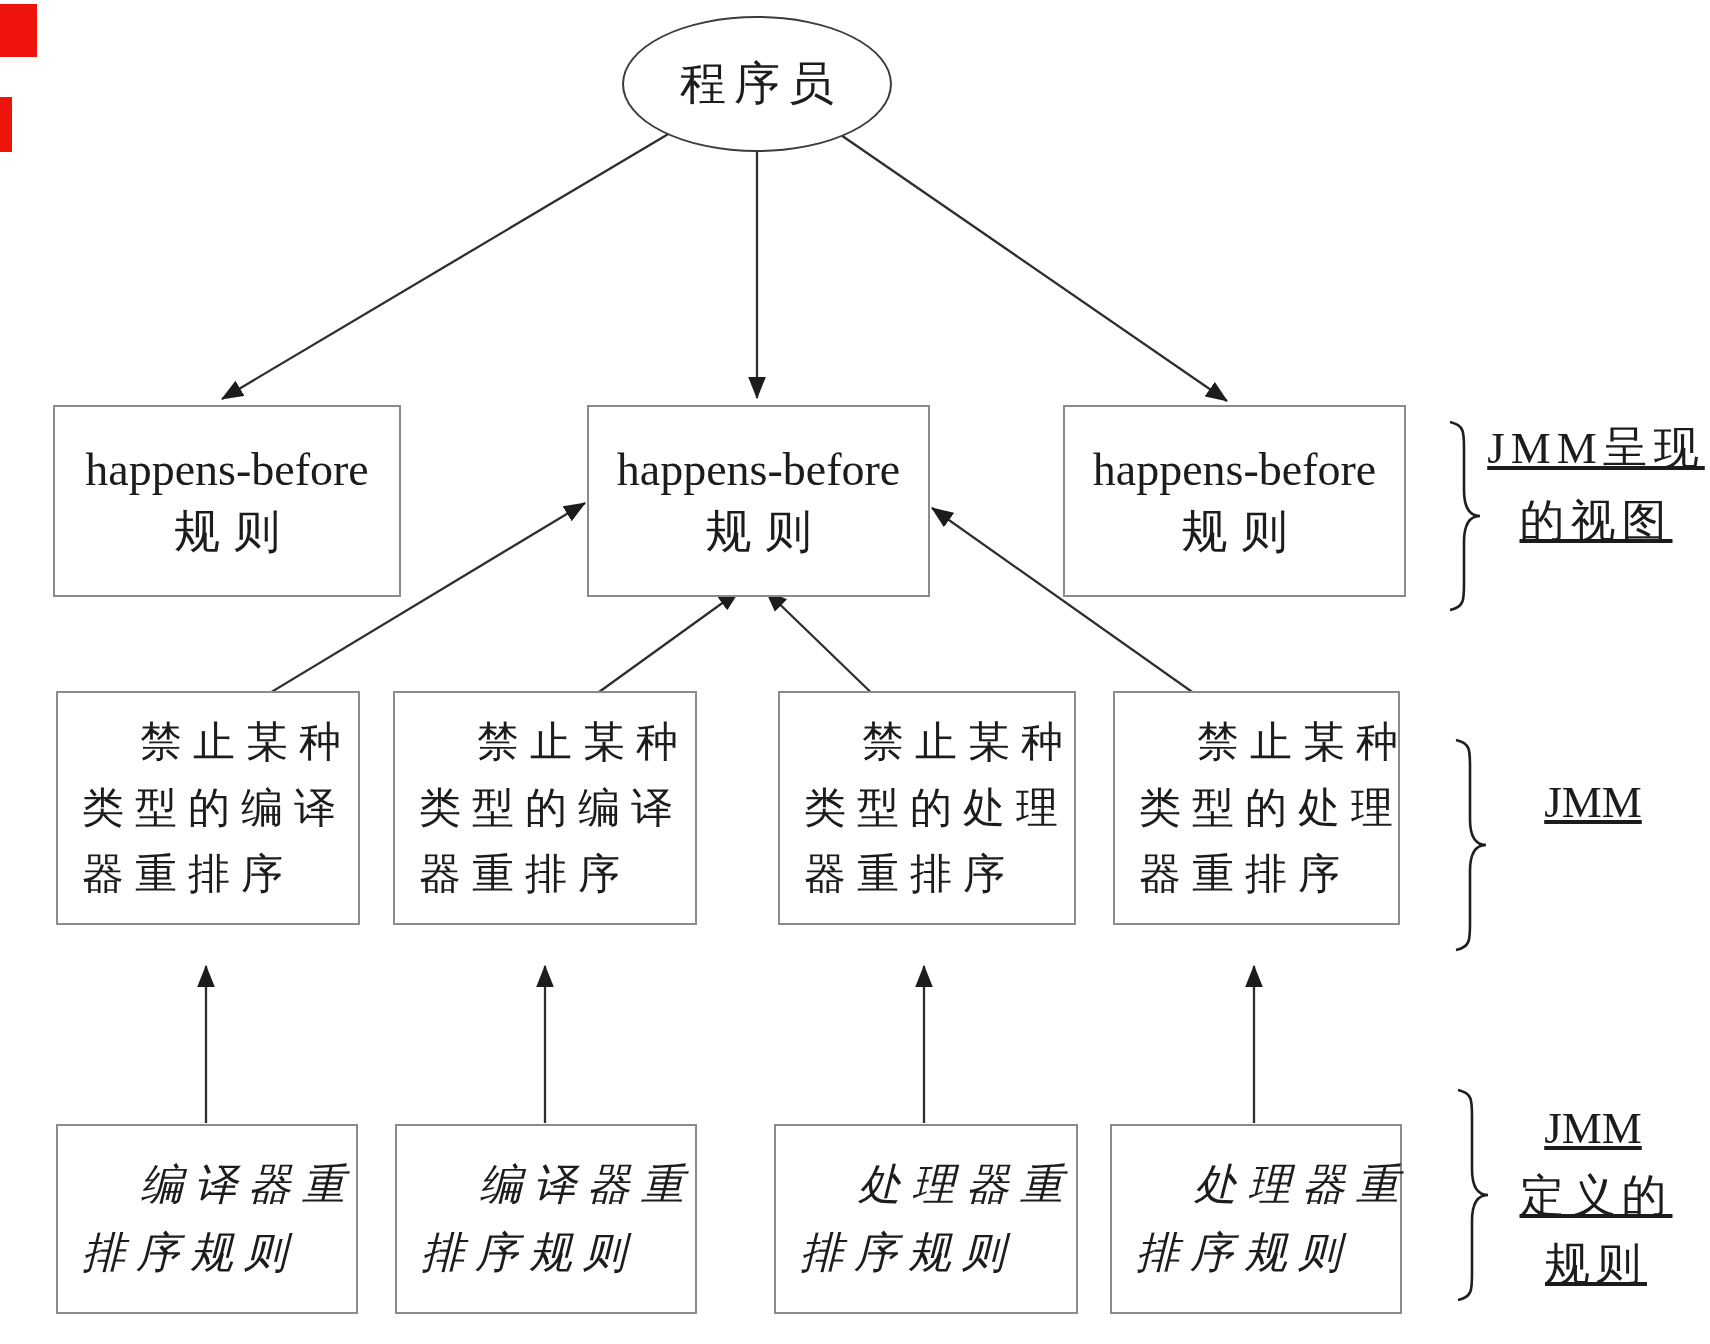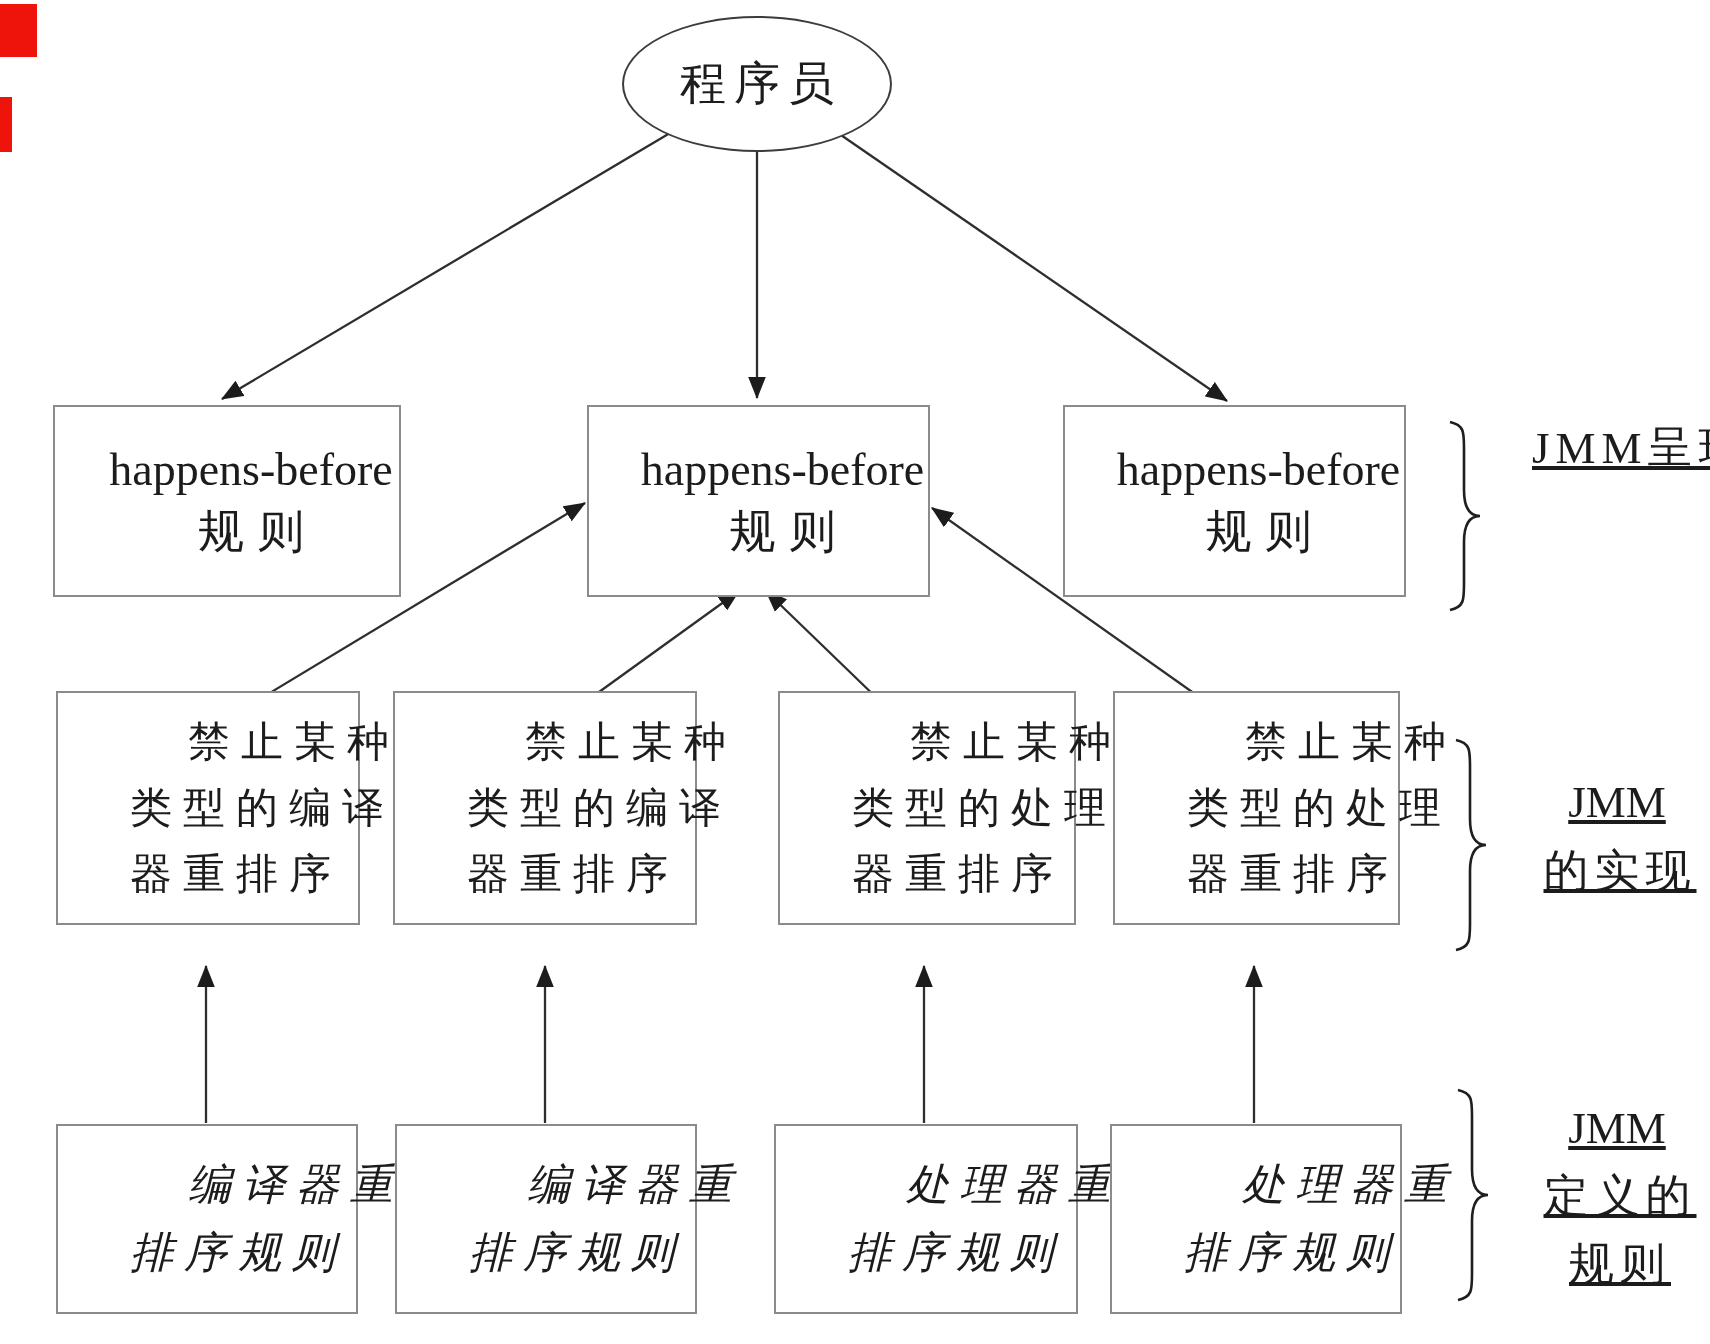--- a/index.html
+++ b/index.html
@@ -15,21 +15,21 @@
     display:flex;align-items:center;justify-content:center;
     font-size:46px;letter-spacing:8px;text-indent:8px;background:#ffffff;
   }
   .box{
     position:absolute;border:2px solid #8b8b8b;background:#ffffff;
     display:flex;flex-direction:column;justify-content:center;
   }
   .r1{top:405px;height:188px;font-size:46px;}
   .r2{top:691px;height:230px;font-size:42px;}
   .r3{top:1124px;height:186px;font-size:43px;font-style:italic;}
-  .bl{display:block;line-height:62px;text-align:center;white-space:pre;margin-left:48px;}
+  .bl{display:block;line-height:62px;text-align:center;white-space:pre;}
   .r2 .bl{line-height:66px;}
   .r3 .bl{line-height:68px;}
   .cjk{letter-spacing:11px;}
   .r1 .cjk{letter-spacing:14px;text-indent:14px;}
   .left{text-align:left;padding-left:24px;}
   .ind{text-indent:58px;}
   .side-label{
     position:absolute;width:230px;text-align:center;font-size:45px;
   }
   .side-label .bl{line-height:73px;text-decoration:underline;}
@@ -121,24 +121,24 @@
     <div class="bl cjk left ind">处理器重</div>
     <div class="bl cjk left">排序规则</div>
   </div>
   <div class="box r3" style="left:1110px;width:288px;">
     <div class="bl cjk left ind">处理器重</div>
     <div class="bl cjk left">排序规则</div>
   </div>
 
   <div class="side-label lab1" style="left:1478px;top:412px;">
     <div class="bl cjk">JMM呈现</div>
+    <div class="bl cjk">的视图</div>
   </div>
   <div class="side-label lab2" style="left:1478px;top:768px;">
     <div class="bl">JMM</div>
-    <div class="bl cjk">的实现</div>
   </div>
   <div class="side-label lab3" style="left:1478px;top:1094px;">
     <div class="bl">JMM</div>
     <div class="bl cjk">定义的</div>
     <div class="bl cjk">规则</div>
   </div>
 
 </div>
 
 </body></html>

